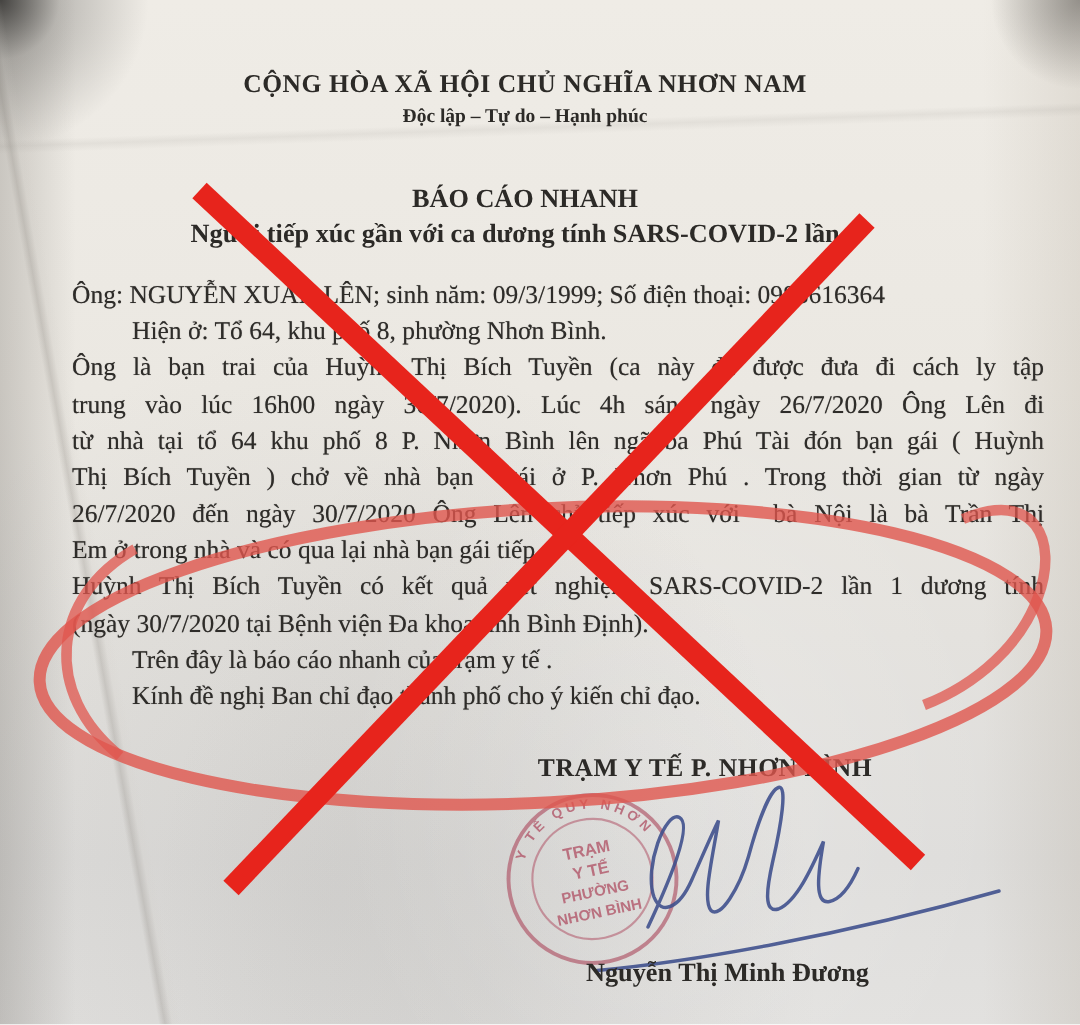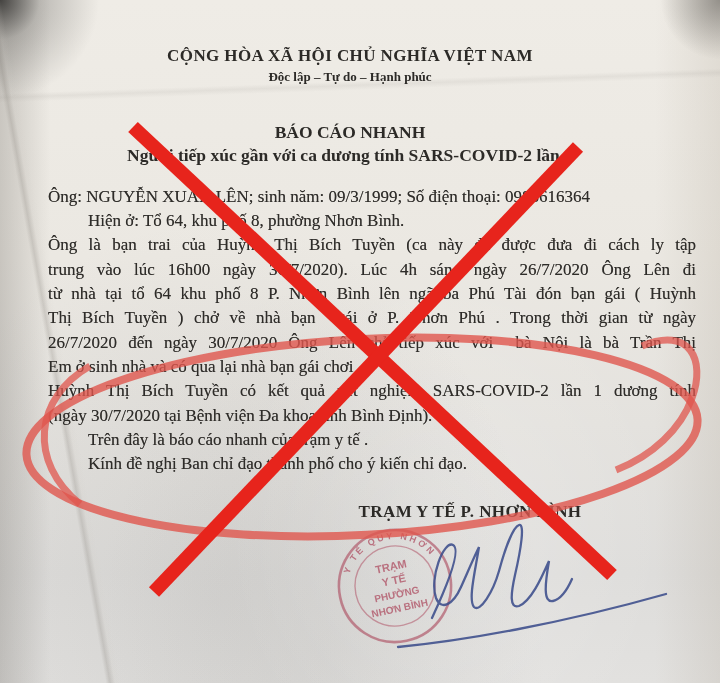--- a/index.html
+++ b/index.html
@@ -48,33 +48,33 @@
   .sign-svg{position:absolute;top:0;left:0;}
   .marks-svg{position:absolute;top:0;left:0;pointer-events:none;}
   .stamp-text{font-family:"Liberation Sans","DejaVu Sans",sans-serif;font-weight:bold;}
 </style>
 </head>
 <body>
 
 <div class="page">
   <div class="creases"></div>
 
-  <div class="center-line" style="top:46px;font-size:17px;letter-spacing:0.4px;">CỘNG HÒA XÃ HỘI CHỦ NGHĨA VIỆT NAM</div>
+  <div class="center-line" style="top:46px;font-size:17px;letter-spacing:0.4px;">CỘNG HÒA XÃ HỘI CHỦ NGHĨA NHƠN NAM</div>
   <div class="center-line" style="top:69px;font-size:13px;text-underline-offset:4px;">Độc lập – Tự do – Hạnh phúc</div>
   <div class="center-line" style="top:122px;font-size:17.5px;font-family:Liberation Serif, serif;">BÁO CÁO NHANH</div>
   <div class="center-line" style="top:145px;font-size:17.5px;">Người tiếp xúc gần với ca dương tính SARS-COVID-2 lần 1</div>
 
   <div class="doc-line" style="top:186px;">Ông: NGUYỄN XUÂN LÊN; sinh năm: 09/3/1999; Số điện thoại: 0983616364</div>
   <div class="doc-line indent" style="top:210px;">Hiện ở: Tổ 64, khu phố 8, phường Nhơn Bình.</div>
   <div class="doc-line justify" style="top:234px;">Ông là bạn trai của Huỳnh Thị Bích Tuyền (ca này đã được đưa đi cách ly tập</div>
   <div class="doc-line justify" style="top:259px;">trung vào lúc 16h00 ngày 30/7/2020). Lúc 4h sáng ngày 26/7/2020 Ông Lên đi</div>
   <div class="doc-line justify" style="top:283px;">từ nhà tại tổ 64 khu phố 8 P. Nhơn Bình lên ngã ba Phú Tài đón bạn gái ( Huỳnh</div>
   <div class="doc-line justify" style="top:307px;">Thị Bích Tuyền ) chở về nhà bạn  gái ở P. Nhơn Phú . Trong thời gian từ ngày</div>
   <div class="doc-line justify" style="top:332px;">26/7/2020 đến ngày 30/7/2020 Ông Lên chỉ tiếp xúc với  bà Nội là bà Trần Thị</div>
-  <div class="doc-line" style="top:356px;">Em ở sinh nhà và có qua lại nhà bạn gái chơi</div>
+  <div class="doc-line" style="top:356px;">Em ở trong nhà và có qua lại nhà bạn gái tiếp</div>
   <div class="doc-line justify" style="top:380px;">Huỳnh Thị Bích Tuyền có kết quả xét nghiệm SARS-COVID-2 lần 1 dương tính</div>
   <div class="doc-line" style="top:405px;">(ngày 30/7/2020 tại Bệnh viện Đa khoa tỉnh Bình Định).</div>
   <div class="doc-line indent" style="top:429px;">Trên đây là báo cáo nhanh của trạm y tế .</div>
   <div class="doc-line indent" style="top:453px;">Kính đề nghị Ban chỉ đạo thành phố cho ý kiến chỉ đạo.</div>
 
   <div class="sig-title">TRẠM Y TẾ P. NHƠN BÌNH</div>
 
   <svg class="stamp-svg" width="122" height="124" viewBox="0 0 122 124">
     <g transform="rotate(-12 61 62)" opacity="0.82">
       <circle cx="61" cy="62" r="56" fill="none" stroke="#b25a6c" stroke-width="2.6" opacity="0.85"></circle>
@@ -92,20 +92,21 @@
     </g>
   </svg>
 
   <svg class="sign-svg" width="720" height="683" viewBox="0 0 720 683">
     <g fill="none" stroke="#3d4e8c" stroke-width="2.3" stroke-linecap="round" opacity="0.88">
       <path d="M 432 618 C 446 588 462 550 453 545 C 444 540 429 578 436 598 C 441 611 453 605 461 587 C 469 569 475 555 479 547 C 475 572 468 600 474 607 C 480 613 493 592 499 571 C 505 549 513 527 519 525 C 525 523 521 549 515 575 C 511 593 509 609 519 606 C 531 601 541 579 549 561 C 545 584 543 603 553 601 C 562 599 568 588 572 579"></path>
       <path d="M 398 647 C 462 641 560 624 666 594"></path>
     </g>
   </svg>
 
+  <div class="signer-name">Nguyễn Thị Minh Đương</div>
 
   <svg class="marks-svg" width="720" height="683" viewBox="0 0 720 683">
     <g fill="none">
       <ellipse cx="362" cy="437" rx="336" ry="98" transform="rotate(-3 362 437)" stroke="#e0564e" stroke-width="8" opacity="0.8"></ellipse>
       <path d="M 90 366 C 34 398 28 462 80 504" stroke="#e0564e" stroke-width="7" opacity="0.75"></path>
       <path d="M 642 346 C 690 326 706 360 692 398 C 681 429 652 456 616 470" stroke="#e0564e" stroke-width="7" opacity="0.75"></path>
       <line x1="133" y1="127" x2="612" y2="575" stroke="#e7241c" stroke-width="14"></line>
       <line x1="154" y1="592" x2="578" y2="147" stroke="#e7241c" stroke-width="14"></line>
     </g>
   </svg>

